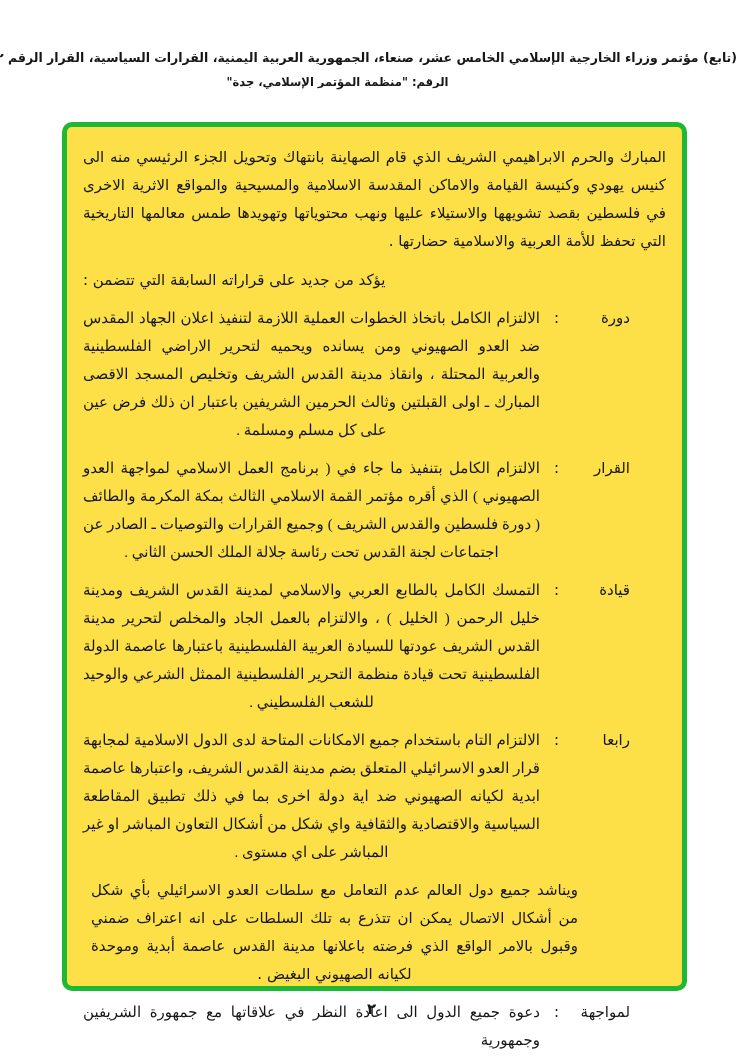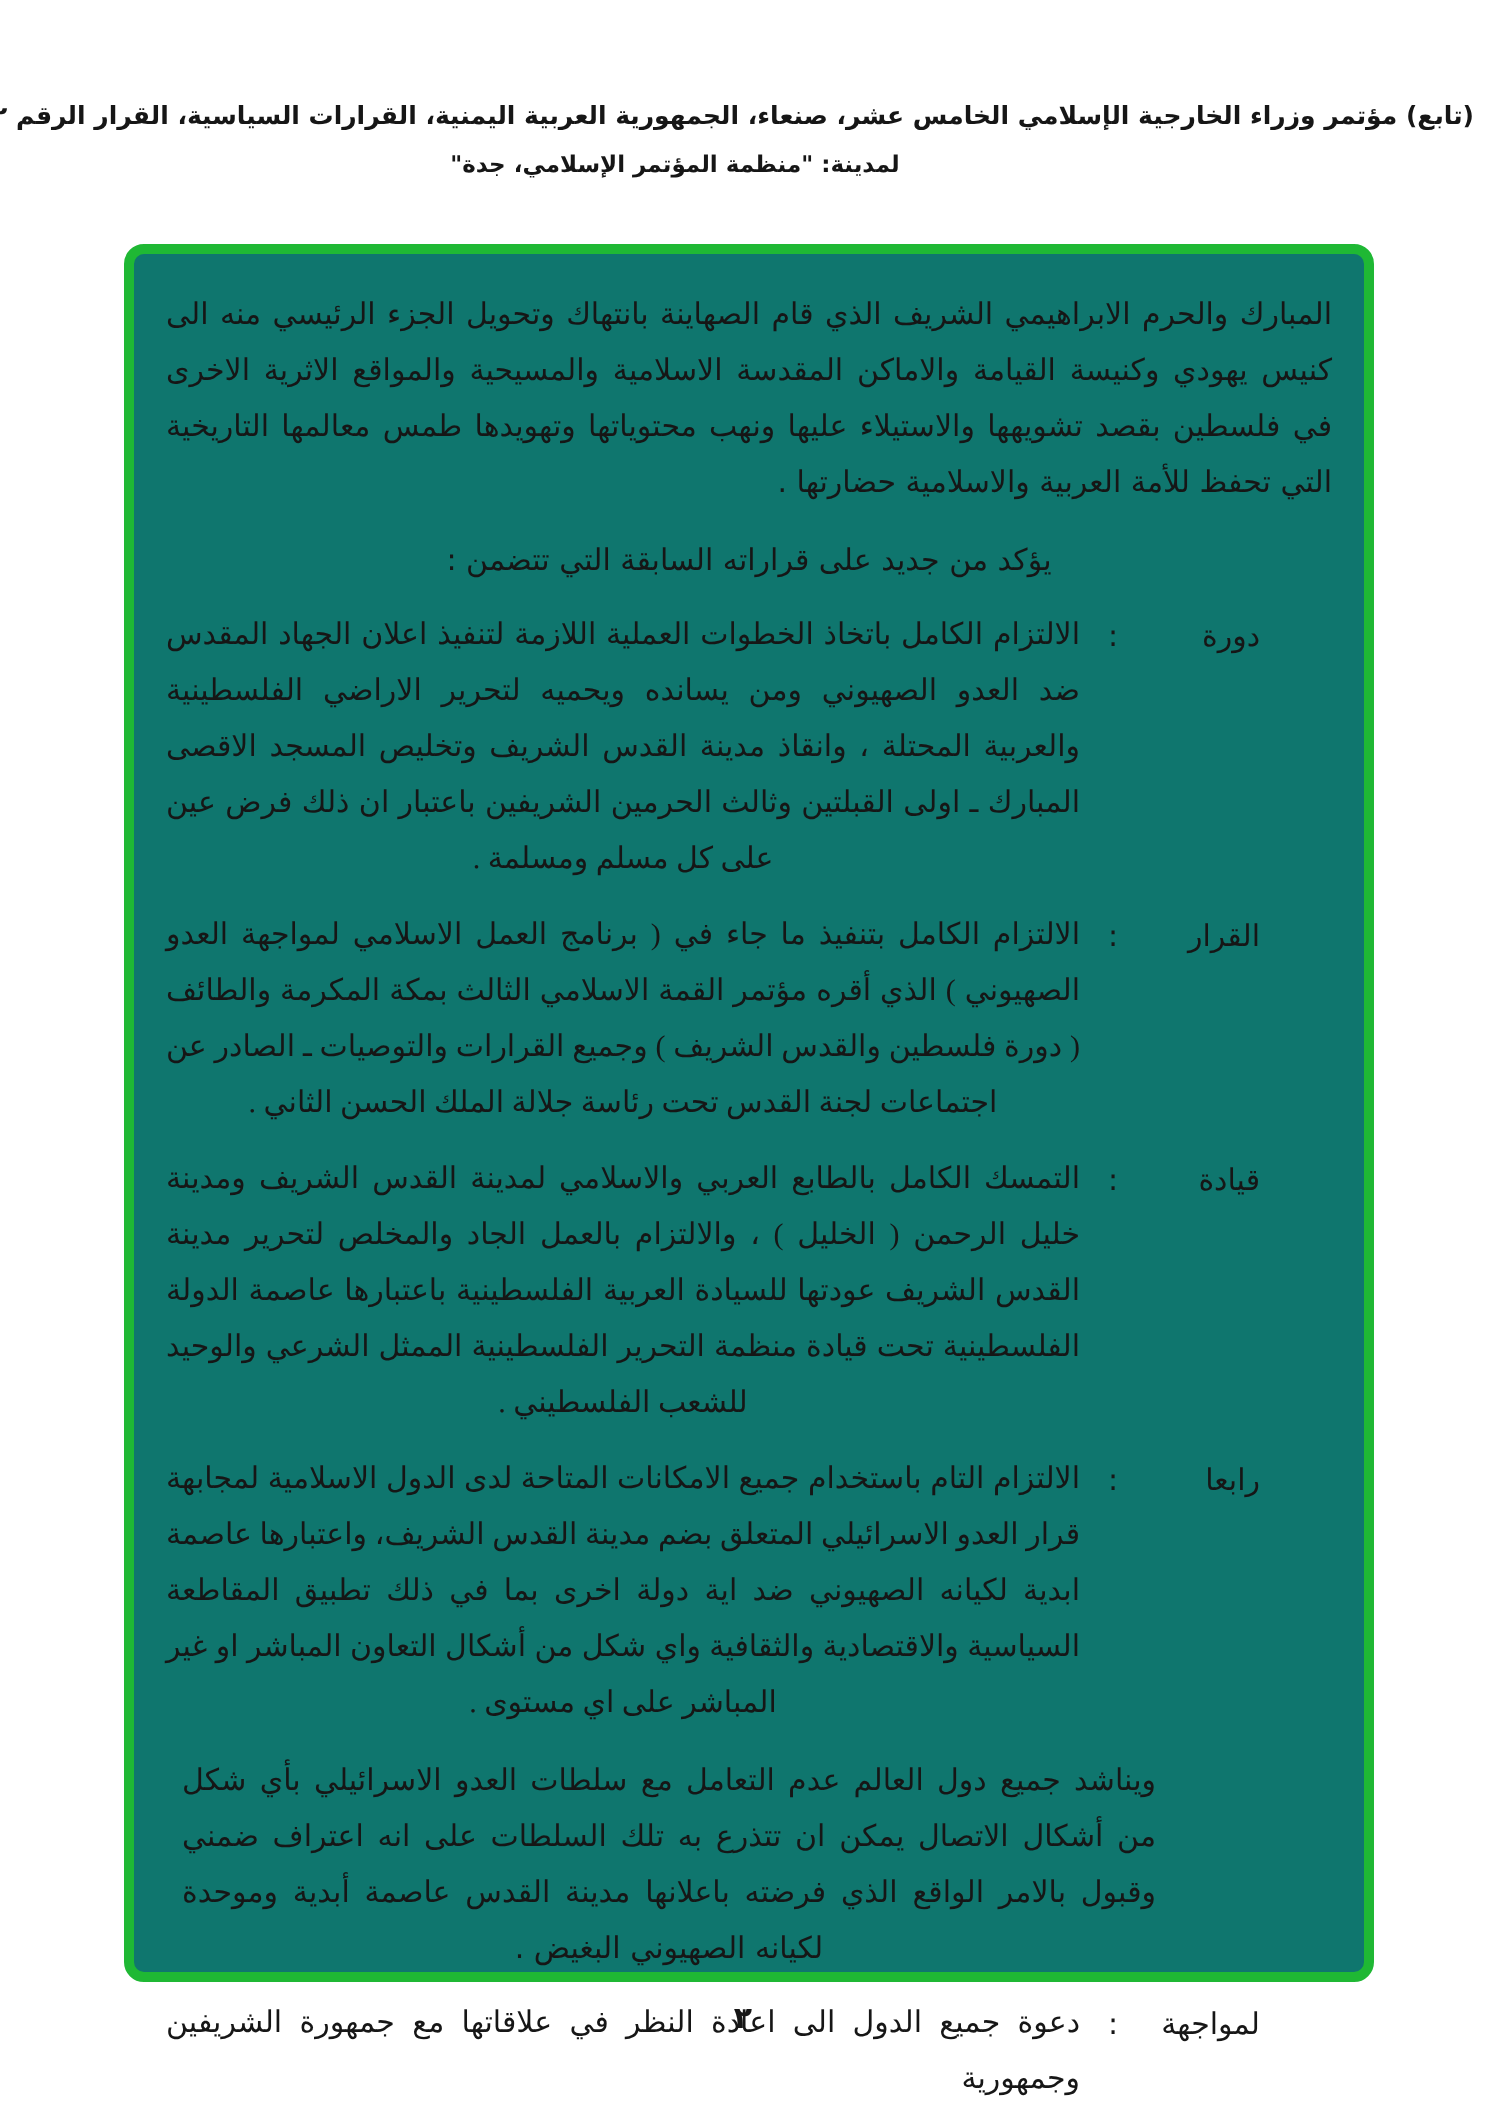--- a/index.html
+++ b/index.html
@@ -38,37 +38,37 @@
   }
   .green-box {
     position: absolute;
     left: 62px;
     top: 122px;
     width: 625px;
     height: 869px;
     box-sizing: border-box;
     border: 5px solid #1fb834;
     border-radius: 10px;
-    background: #0f766e;
+    background: #fde047;
   }
   .content {
     padding: 16px 16px 0 16px;
     direction: rtl;
   }
   .body-text {
     font-size: 15px;
     line-height: 28px;
     margin: 0;
   }
   .para-continuation {
     text-align: justify;
   }
   .reaffirm-line {
     margin-top: 11px;
-    text-align: center;
+    text-align: left;
   }
   .clause {
     display: flex;
     margin-top: 10px;
     direction: rtl;
   }
   .clause-head {
     flex: 0 0 112px;
     box-sizing: border-box;
     padding-right: 36px;
@@ -102,21 +102,21 @@
     font-size: 15px;
     font-weight: bold;
   }
 </style>
 </head>
 <body>
 
 <div class="page-header">
   <div class="header-line1">(تابع) مؤتمر وزراء الخارجية الإسلامي الخامس عشر، صنعاء، الجمهورية العربية اليمنية، القرارات السياسية، القرار الرقم ١٥/٢-س</div>
   <div class="header-line2">
-    <span>لمدينة:</span>
+    <span>الرقم:</span>
     <span>"منظمة المؤتمر الإسلامي، جدة"</span>
   </div>
 </div>
 
 <div class="green-box">
   <div class="content">
 
     <p class="body-text para-continuation">المبارك والحرم الابراهيمي الشريف الذي قام الصهاينة بانتهاك وتحويل الجزء الرئيسي منه الى كنيس يهودي وكنيسة القيامة والاماكن المقدسة الاسلامية والمسيحية والمواقع الاثرية الاخرى في فلسطين بقصد تشويهها والاستيلاء عليها ونهب محتوياتها وتهويدها طمس معالمها التاريخية التي تحفظ للأمة العربية والاسلامية حضارتها .</p>
 
     <p class="body-text reaffirm-line">يؤكد من جديد على قراراته السابقة التي تتضمن :</p>

